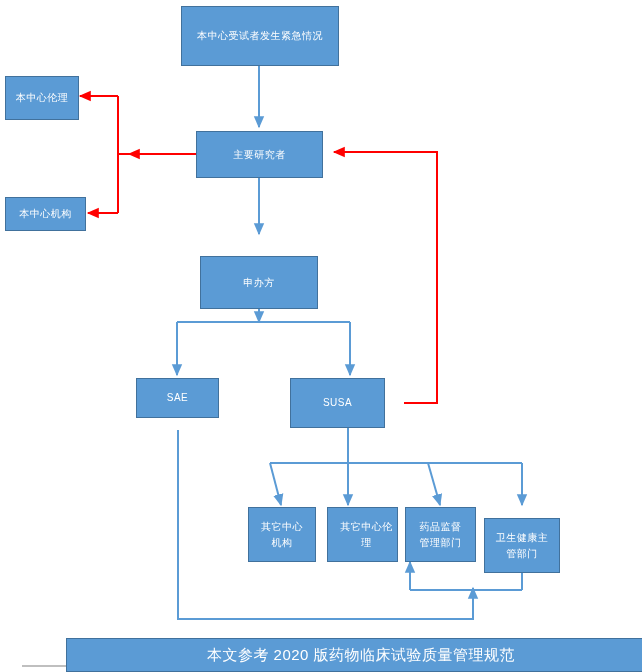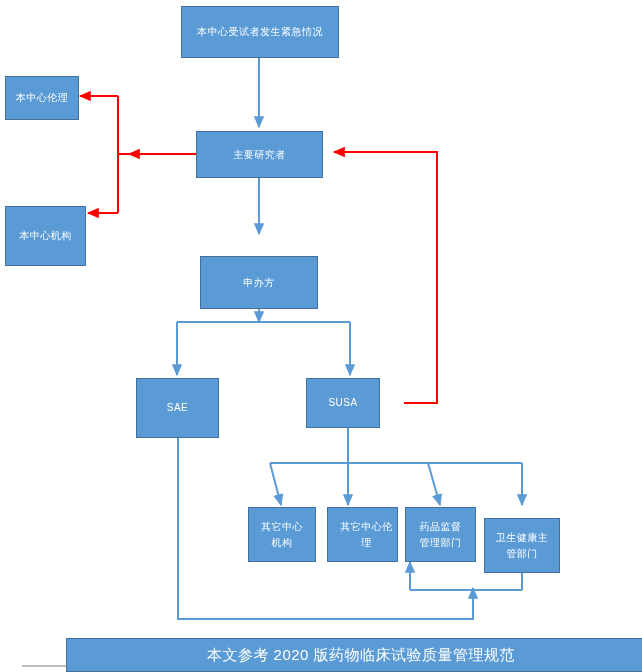--- a/index.html
+++ b/index.html
@@ -105,45 +105,45 @@
       <path d="M196,154 L118,154"></path>
       <path d="M118,96 L118,213"></path>
       <path d="M118,96 L80,96" marker-end="url(#arrow-red)"></path>
       <path d="M118,213 L88,213" marker-end="url(#arrow-red)"></path>
       <path d="M160,154 L129,154" marker-end="url(#arrow-red)"></path>
 
       <path d="M404,403 L437,403 L437,152 L334,152" marker-end="url(#arrow-red)"></path>
     </g>
   </svg>
 
-  <div class="node" style="left:181px; top:6px; width:158px; height:52px;justify-content:flex-end;">
+  <div class="node" style="left:181px; top:6px; width:158px; height:60px;justify-content:flex-end;">
     <span>本中心受试者发生紧急情况</span>
   </div>
 
   <div class="node" style="left:5px; top:76px; width:74px; height:44px;">
     <span>本中心伦理</span>
   </div>
 
   <div class="node" style="left:196px; top:131px; width:127px; height:47px;">
     <span>主要研究者</span>
   </div>
 
-  <div class="node" style="left:5px; top:206px; width:81px; height:60px;">
+  <div class="node" style="left:5px; top:197px; width:81px; height:34px;">
     <span>本中心机构</span>
   </div>
 
   <div class="node" style="left:200px; top:256px; width:118px; height:53px;">
     <span>申办方</span>
   </div>
 
-  <div class="node" style="left:136px; top:378px; width:83px; height:60px;">
+  <div class="node" style="left:136px; top:378px; width:83px; height:40px;">
     <span>SAE</span>
   </div>
 
-  <div class="node" style="left:306px; top:378px; width:74px; height:50px;">
+  <div class="node" style="left:290px; top:378px; width:95px; height:50px;">
     <span>SUSA</span>
   </div>
 
   <div class="node" style="left:248px; top:507px; width:68px; height:55px;justify-content:center;">
     <span>其它中心
 机构</span>
   </div>
 
   <div class="node" style="left:327px; top:507px; width:71px; height:55px;padding-left:8px;">
     <span>其它中心伦

